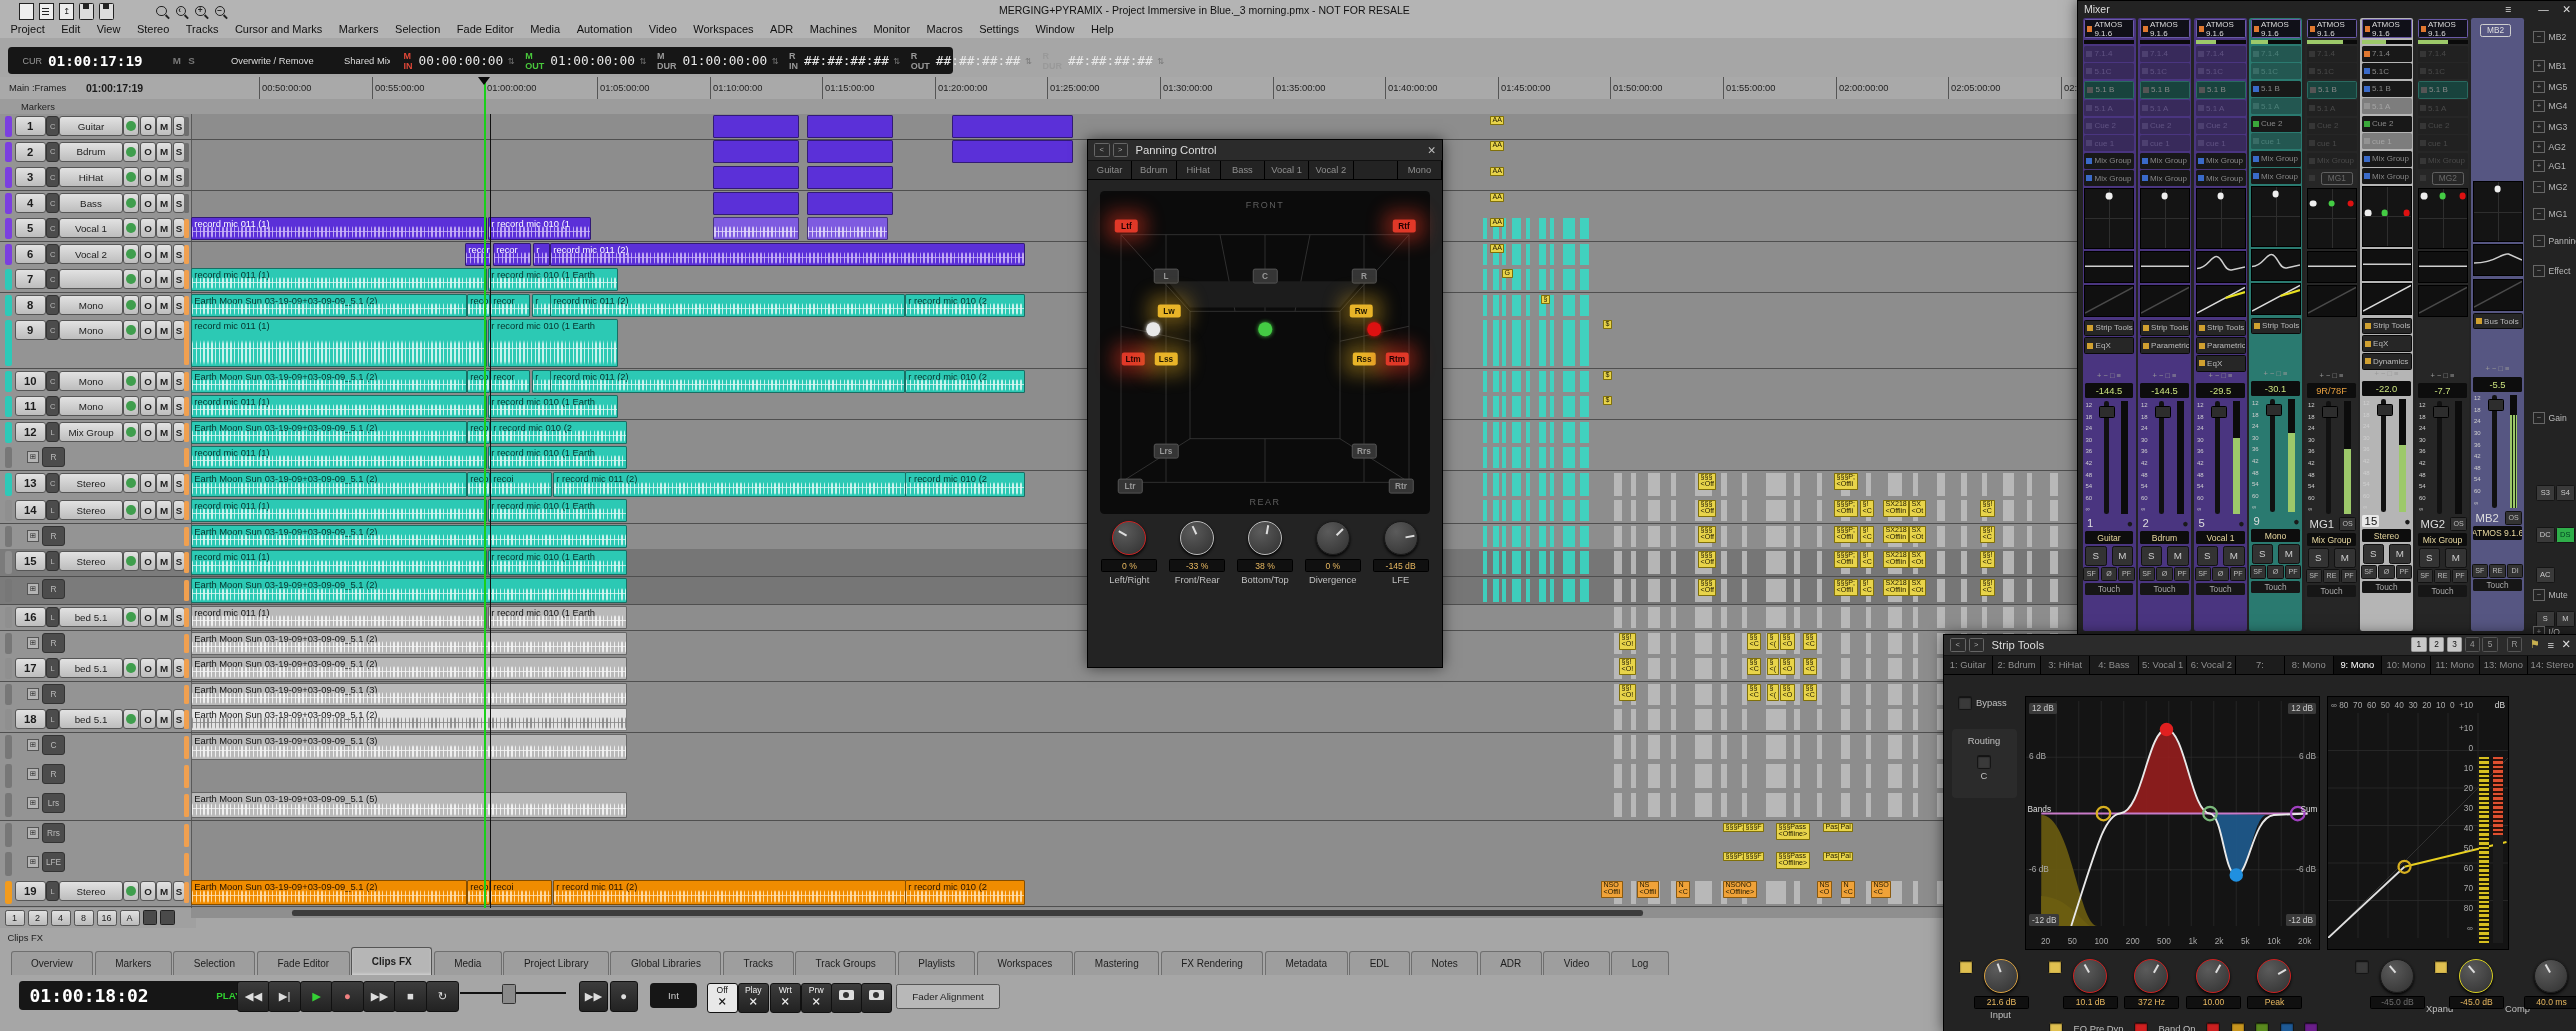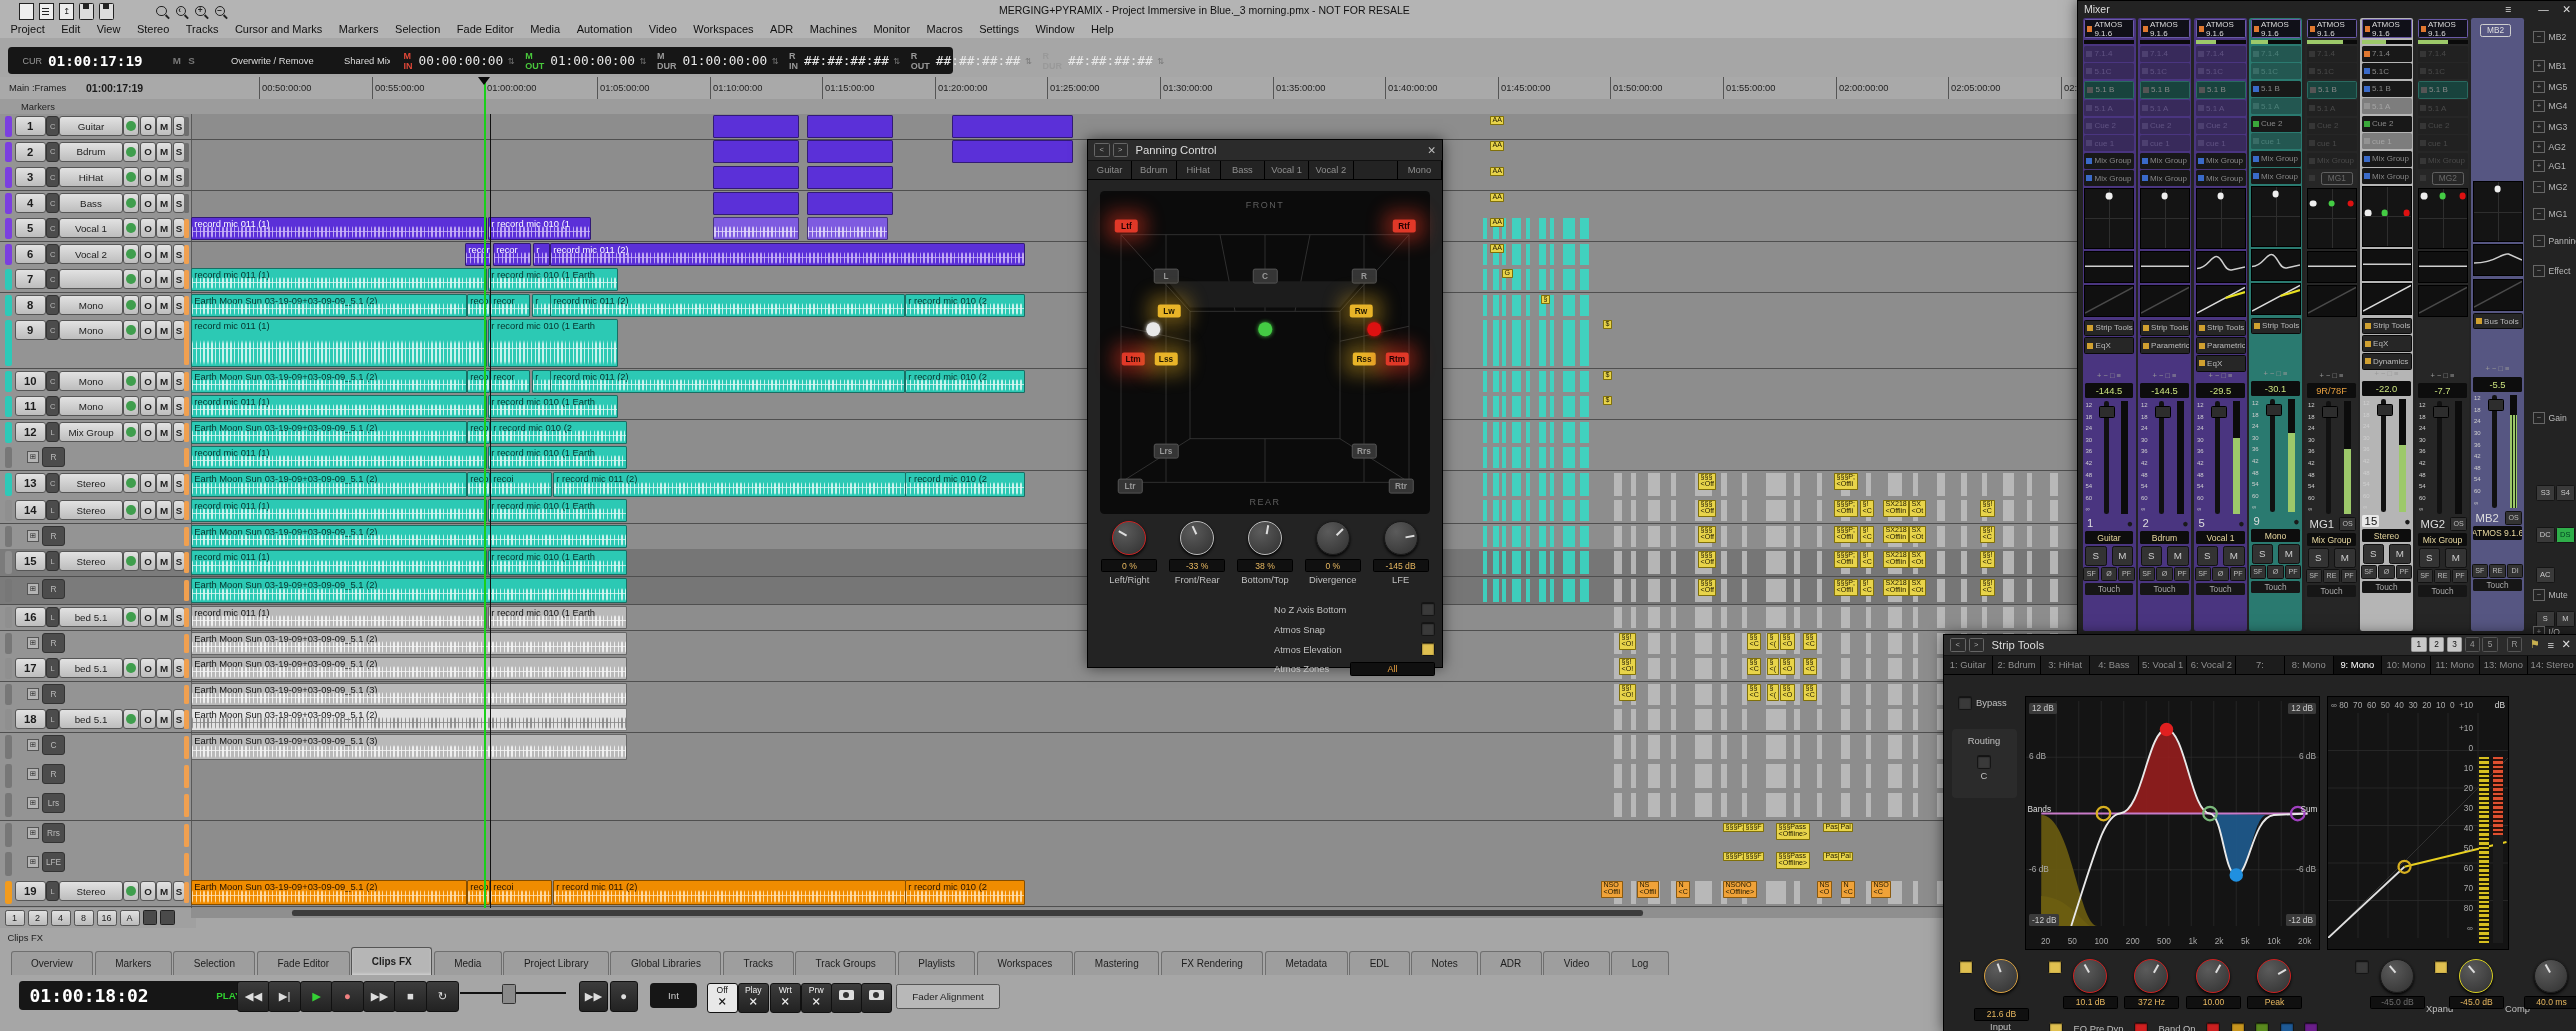--- a/index.html
+++ b/index.html
@@ -1286,20 +1286,25 @@
         <div class="vbar" style="left: 2027px; width: 4.5px; background: rgb(189, 189, 189);"></div>
         <div class="vbar" style="left: 2050px; width: 7.5px; background: rgb(189, 189, 189);"></div>
       </div>
       <div class="trow" style="top: 677px; height: 28.5px;">
         <div class="thdr">
           <div class="cstrip" style="background: rgb(119, 119, 119);"></div>
           <div class="plusbox">⊞</div>
           <div class="hbtn dk" style="left: 42px; width: 21px; font-size: 8.3px;">Lrs</div>
           <div class="ministrip armed"></div>
         </div>
+        <div class="clip c-gray" style="left: 191px; width: 434px;">
+          <div class="cl">Earth Moon Sun 03-19-09+03-09-09_5.1 (5)</div>
+          <div class="cw"></div>
+          <div class="cmid"></div>
+        </div>
         <div class="vbar" style="left: 1614px; width: 7.5px; background: rgb(189, 189, 189);"></div>
         <div class="vbar" style="left: 1631px; width: 4.5px; background: rgb(189, 189, 189);"></div>
         <div class="vbar" style="left: 1648px; width: 12px; background: rgb(189, 189, 189);"></div>
         <div class="vbar" style="left: 1671px; width: 5.3px; background: rgb(189, 189, 189);"></div>
         <div class="vbar" style="left: 1695px; width: 16.5px; background: rgb(189, 189, 189);"></div>
         <div class="vbar" style="left: 1721px; width: 6px; background: rgb(189, 189, 189);"></div>
         <div class="vbar" style="left: 1742px; width: 4.5px; background: rgb(189, 189, 189);"></div>
         <div class="vbar" style="left: 1766px; width: 19.5px; background: rgb(189, 189, 189);"></div>
         <div class="vbar" style="left: 1794px; width: 6px; background: rgb(189, 189, 189);"></div>
         <div class="vbar" style="left: 1817px; width: 4.5px; background: rgb(189, 189, 189);"></div>
@@ -1574,38 +1579,20 @@
           </div>
           <div class="kval" style="margin: 3.8px auto 1.5px; width: 48px;">0 %</div>
           <div class="klab">Divergence</div>
         </div>
         <div style="text-align: center; width: 63px;">
           <div class="knob" style="margin: 0px auto; border-color: rgb(26, 26, 26);">
             <i style="transform: rotate(80deg);"></i>
           </div>
           <div class="kval" style="margin: 3.8px auto 1.5px; width: 48px;">-145 dB</div>
           <div class="klab">LFE</div>
-        </div>
-      </div>
-    <div class="abs" id="panoptsR" style="left:186px;top:456px;width:161px;">
-        <div class="row" style="justify-content: space-between; margin: 6px 0px;">
-          <span class="klab">No Z Axis Bottom</span>
-          <span class="cb"></span>
-        </div>
-        <div class="row" style="justify-content: space-between; margin: 6px 0px;">
-          <span class="klab">Atmos Snap</span>
-          <span class="cb"></span>
-        </div>
-        <div class="row" style="justify-content: space-between; margin: 6px 0px;">
-          <span class="klab">Atmos Elevation</span>
-          <span class="cb on"></span>
-        </div>
-        <div class="row" style="justify-content: space-between; margin: 6px 0px;">
-          <span class="klab">Atmos Zones</span>
-          <span class="optbtn" style="width: 68px;">All</span>
         </div>
       </div>
   </div>
 
   <div class="win" id="mixwin" style="left:2077px;top:0;width:499px;height:634px;">
     <div style="height:16.5px;display:flex;align-items:center;padding:0 6px;font-size:10.5px;color:#ddd;">
       <span>Mixer</span>
       <span style="margin-left:auto;margin-right:27px;">≡</span>
       <span style="margin-right:13.5px;">—</span>
       <span>✕</span>
@@ -2521,21 +2508,21 @@
           <div style="position: absolute; right: 19.5px; top: 60px; bottom: 6px; width: 9.8px; background: repeating-linear-gradient(rgb(216, 192, 32) 0px, rgb(216, 192, 32) 2.3px, rgb(32, 28, 6) 2.3px, rgb(32, 28, 6) 4.5px);"></div>
           <div style="position: absolute; right: 5.3px; top: 60px; bottom: 6px; width: 9.8px; background: rgb(28, 28, 28);">
             <div style="height: 42%; background: repeating-linear-gradient(rgb(224, 80, 48) 0px, rgb(224, 80, 48) 2.3px, rgb(48, 16, 8) 2.3px, rgb(48, 16, 8) 4.5px);"></div>
           </div>
         </div>
         <div style="position: absolute; left: 30px; top: 284px; text-align: center; width: 53px;">
           <div class="cb on" style="position: absolute; left: -15px; top: 1.5px;"></div>
           <div class="knob" style="margin: 0px auto; border-color: rgb(216, 160, 64);">
             <i style="transform: rotate(-20deg);"></i>
           </div>
-          <div class="kval" style="margin: 15px auto 0px; width: 47px;">21.6 dB</div>
+          <div class="kval" style="margin: 3px auto 0px; width: 47px;">21.6 dB</div>
           <div class="klab">Input</div>
         </div>
         <div style="position: absolute; left: 119px; top: 284px; text-align: center; width: 53px;">
           <div class="cb on" style="position: absolute; left: -15px; top: 1.5px;"></div>
           <div class="knob" style="margin: 0px auto; border-color: rgb(204, 32, 32);">
             <i style="transform: rotate(-30deg);"></i>
           </div>
           <div class="kval" style="margin: 3px auto 0px; width: 47px;">10.1 dB</div>
         </div>
         <div style="position: absolute; left: 180px; top: 284px; text-align: center; width: 53px;">

